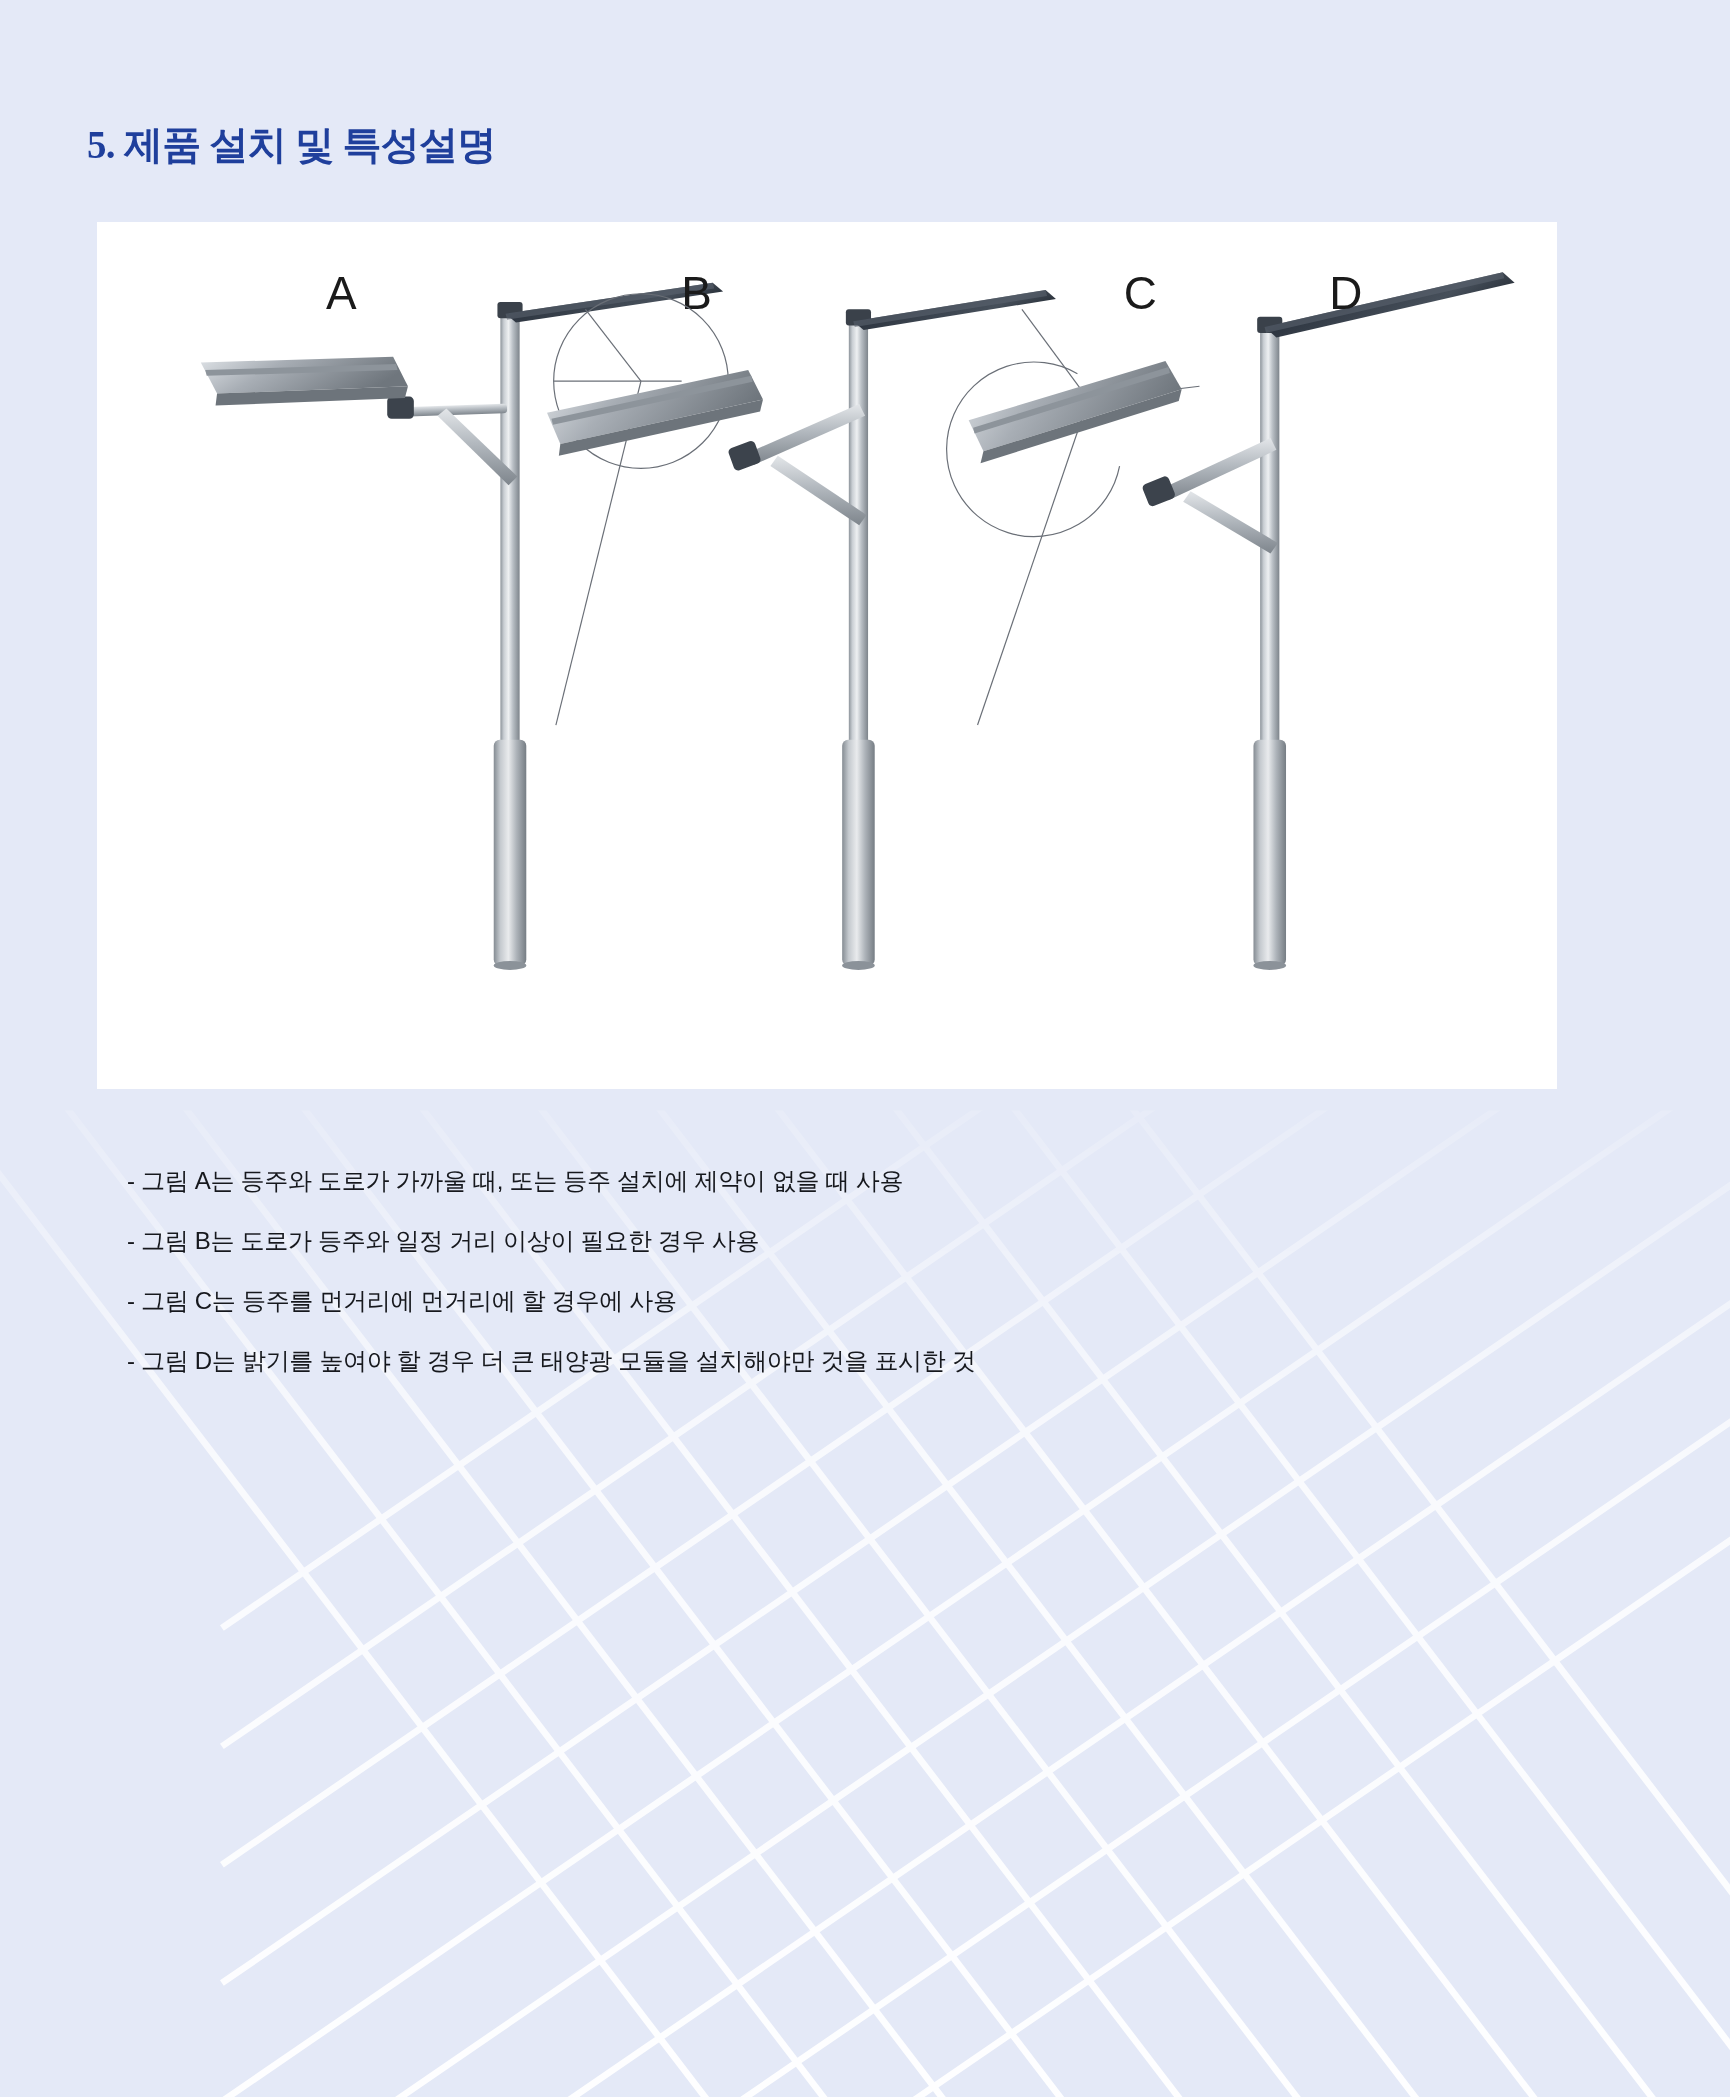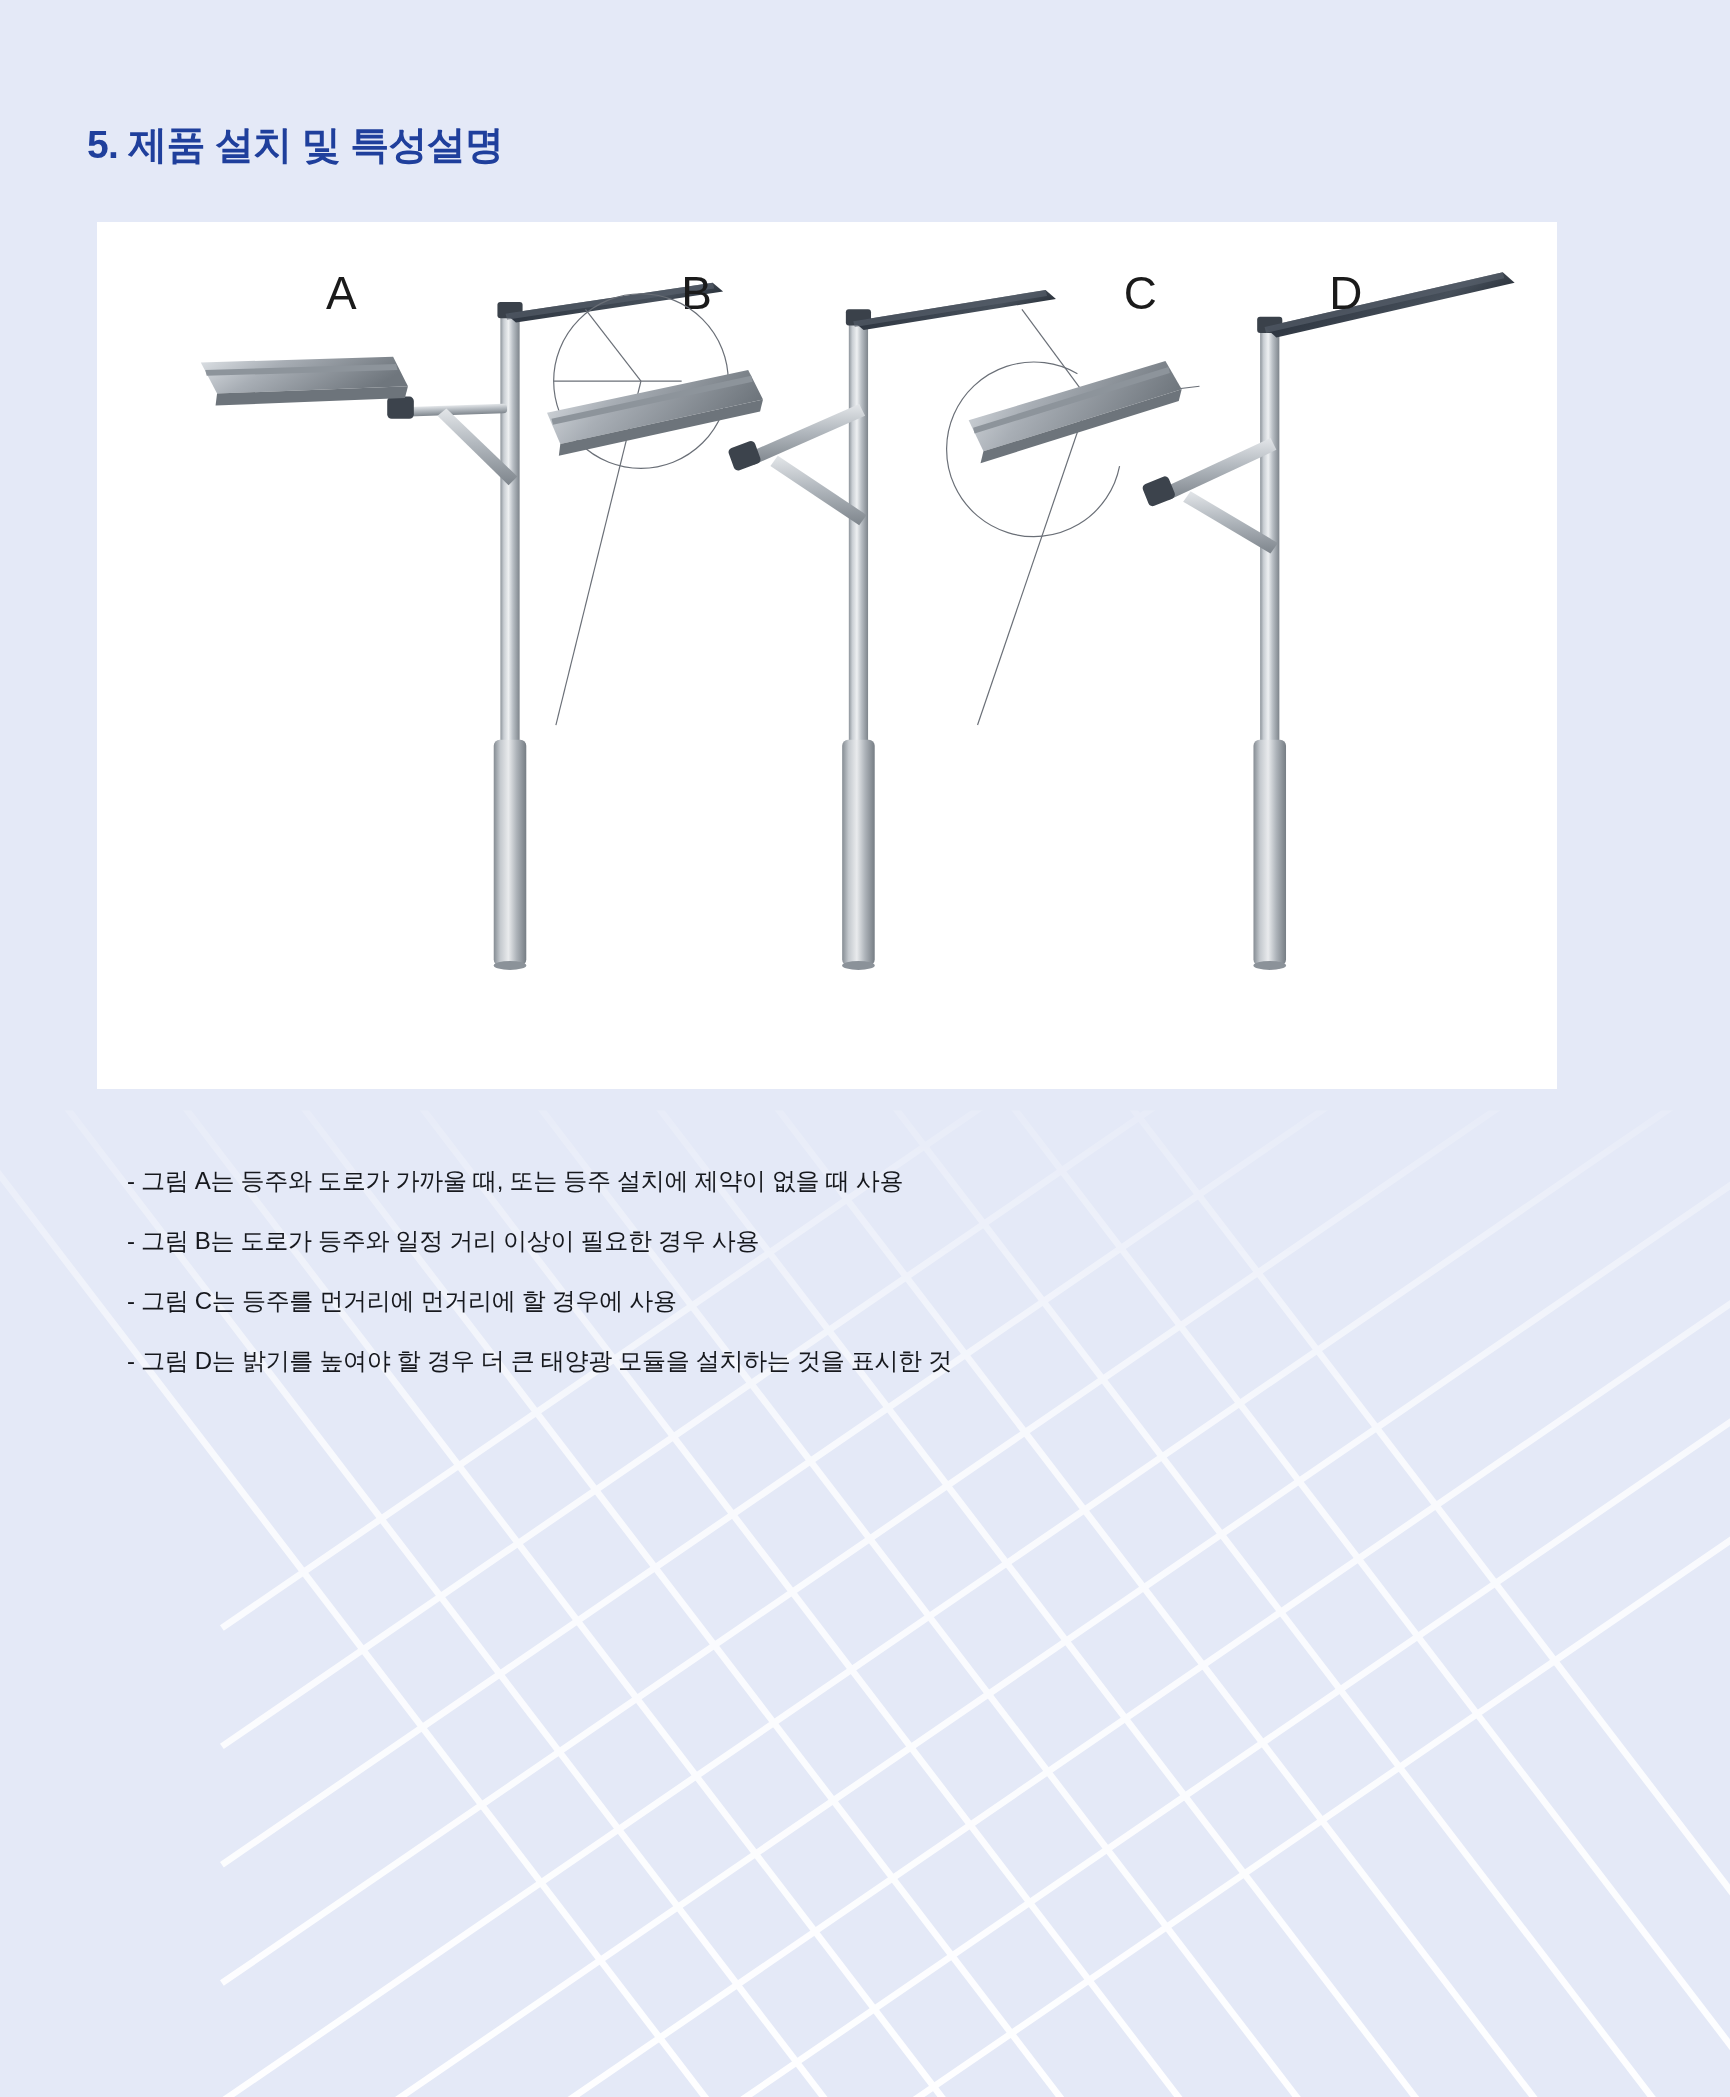--- a/index.html
+++ b/index.html
@@ -38,20 +38,21 @@
 
   .section-title {
     position: absolute;
     left: 87px;
     top: 118px;
     font-size: 39px;
     font-weight: 700;
     color: #1f3f9c;
     letter-spacing: -0.7px;
     white-space: nowrap;
+    font-family: Liberation Serif, serif;
   }
 
   .figure-box {
     position: absolute;
     left: 97px;
     top: 222px;
     width: 1460px;
     height: 867px;
     background: #ffffff;
   }
@@ -260,17 +261,17 @@
       </g>
 
       <text class="fig-label" x="1688" y="118" text-anchor="middle">D</text>
     </svg>
   </div>
 
   <div class="bullet-list">
     <div class="bullet-item">- 그림 A는 등주와 도로가 가까울 때, 또는 등주 설치에 제약이 없을 때 사용</div>
     <div class="bullet-item">- 그림 B는 도로가 등주와 일정 거리 이상이 필요한 경우 사용</div>
     <div class="bullet-item">- 그림 C는 등주를 먼거리에 먼거리에 할 경우에 사용</div>
-    <div class="bullet-item">- 그림 D는 밝기를 높여야 할 경우 더 큰 태양광 모듈을 설치하는 것을 표시한 것</div>
+    <div class="bullet-item">- 그림 D는 밝기를 높여야 할 경우 더 큰 태양광 모듈을 설치해야만 것을 표시한 것</div>
   </div>
 
 </div>
 
 
 </body></html>

